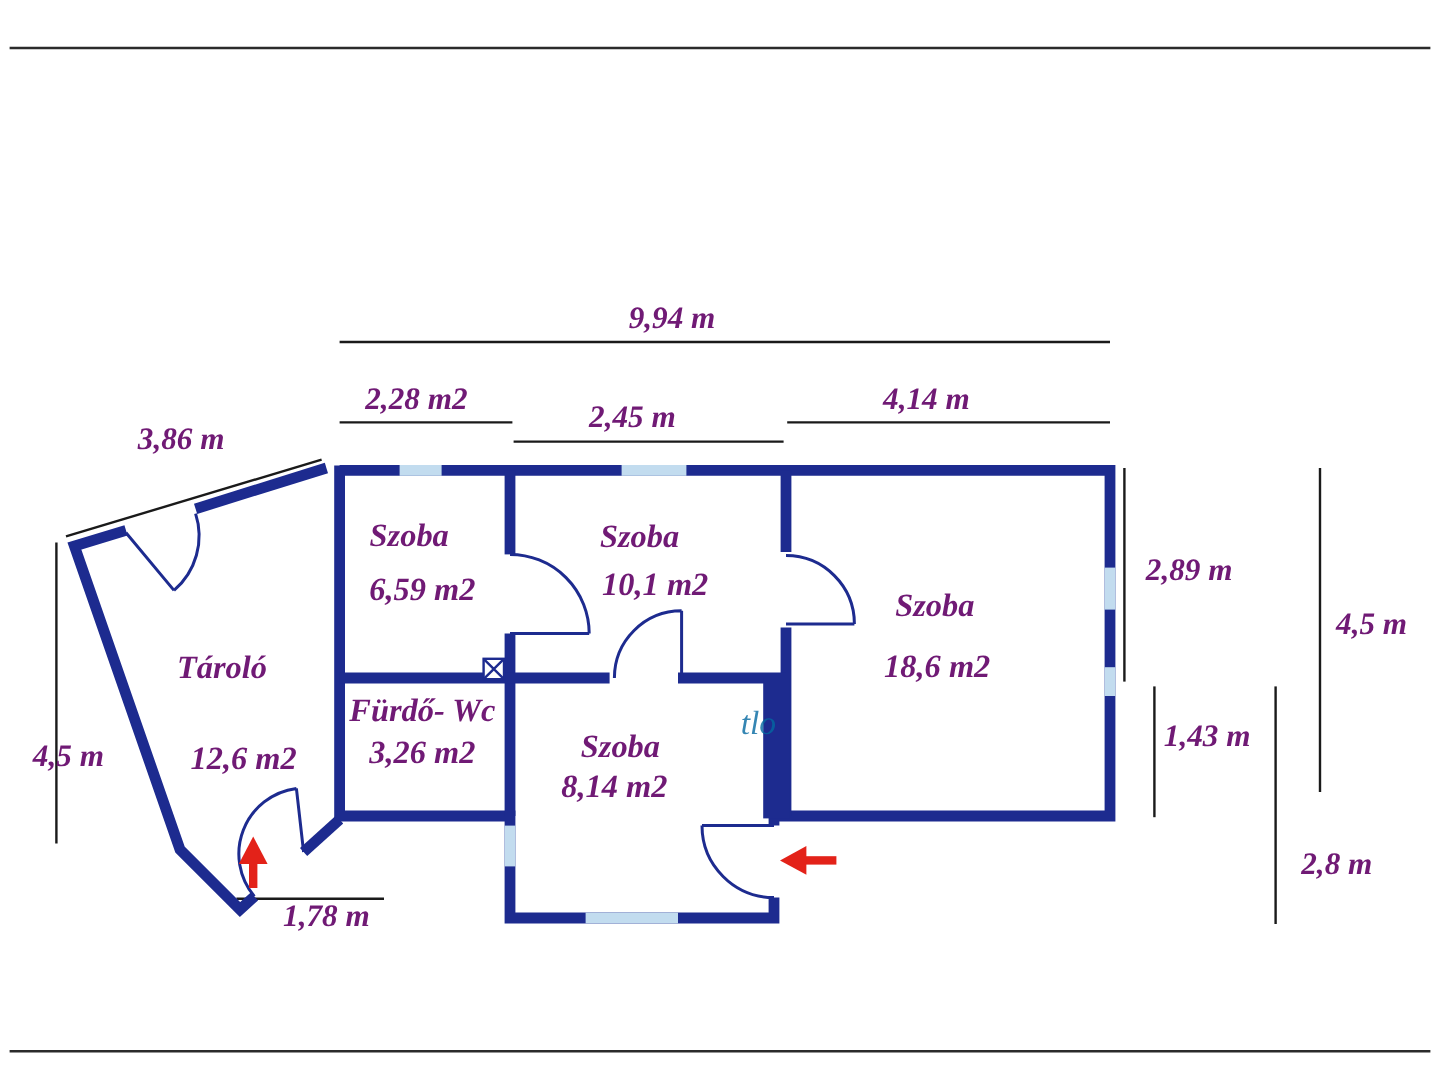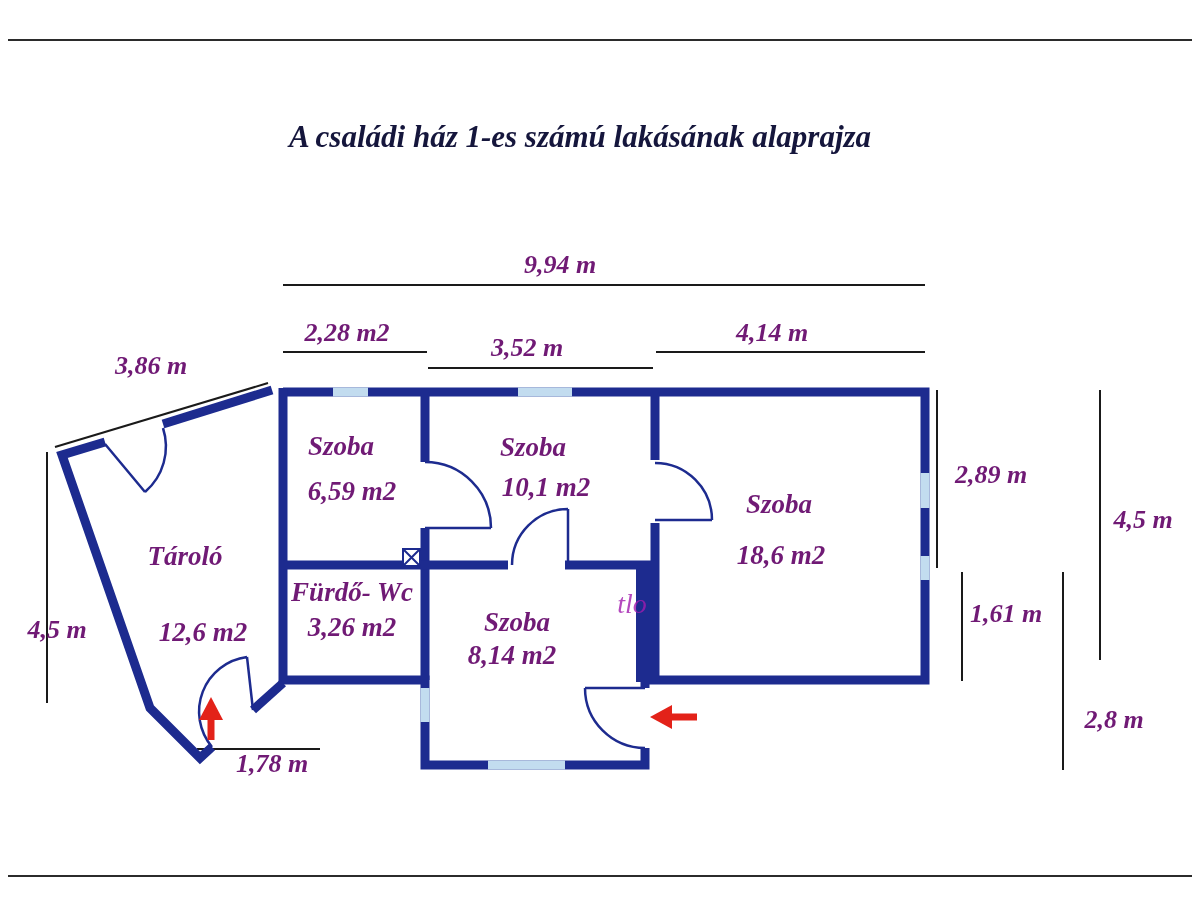--- a/index.html
+++ b/index.html
@@ -22,21 +22,21 @@
     color: #701a75;
     line-height: 1.1;
   }
   .title { font-size: 31px; color: #15163c; }
   .room { font-size: 27px; }
   .watermark {
     position: absolute;
     transform: translateX(-50%);
     font-style: italic;
     font-size: 28px;
-    color: #a21caf;
+    color: #0369a1;
     opacity: 0.8;
   }
 </style>
 </head>
 <body>
 
 <div class="page">
 
   <svg width="1200" height="900" viewBox="0 0 1200 900">
 
@@ -101,30 +101,29 @@
     <g fill="#e32219">
       <rect x="207.5" y="716" width="7" height="24"></rect>
       <polygon points="199,720 223,720 211,697"></polygon>
       <rect x="670" y="713.5" width="27" height="7"></rect>
       <polygon points="672,705 672,729 650,717"></polygon>
     </g>
   </svg>
 
   <div class="watermark" style="left:632px; top:588px;">tlo</div>
 
-  <div class="lbl title" style="left:580px; top:120px;">A családi ház 1-es számú lakásának alaprajza</div>
 
   <div class="lbl" style="left:560px; top:251px;">9,94 m</div>
   <div class="lbl" style="left:347px; top:319px;">2,28 m2</div>
-  <div class="lbl" style="left:527px; top:334px;">3,52 m</div>
+  <div class="lbl" style="left:527px; top:334px;">2,45 m</div>
   <div class="lbl" style="left:772px; top:319px;">4,14 m</div>
   <div class="lbl" style="left:130px; top:352px;margin-left:21px;">3,86 m</div>
   <div class="lbl" style="left:57px;  top:616px;">4,5 m</div>
   <div class="lbl" style="left:991px; top:461px;">2,89 m</div>
-  <div class="lbl" style="left:1006px;top:600px;">1,61 m</div>
+  <div class="lbl" style="left:1006px;top:600px;">1,43 m</div>
   <div class="lbl" style="left:1143px;top:506px;">4,5 m</div>
   <div class="lbl" style="left:1114px;top:706px;font-family:Liberation Serif, serif;">2,8 m</div>
   <div class="lbl" style="left:272px; top:750px;">1,78 m</div>
 
   <div class="lbl room" style="left:341px; top:432px;">Szoba</div>
   <div class="lbl room" style="left:352px; top:477px;">6,59 m2</div>
 
   <div class="lbl room" style="left:533px; top:433px;">Szoba</div>
   <div class="lbl room" style="left:546px; top:473px;text-align:center;">10,1 m2</div>
 

